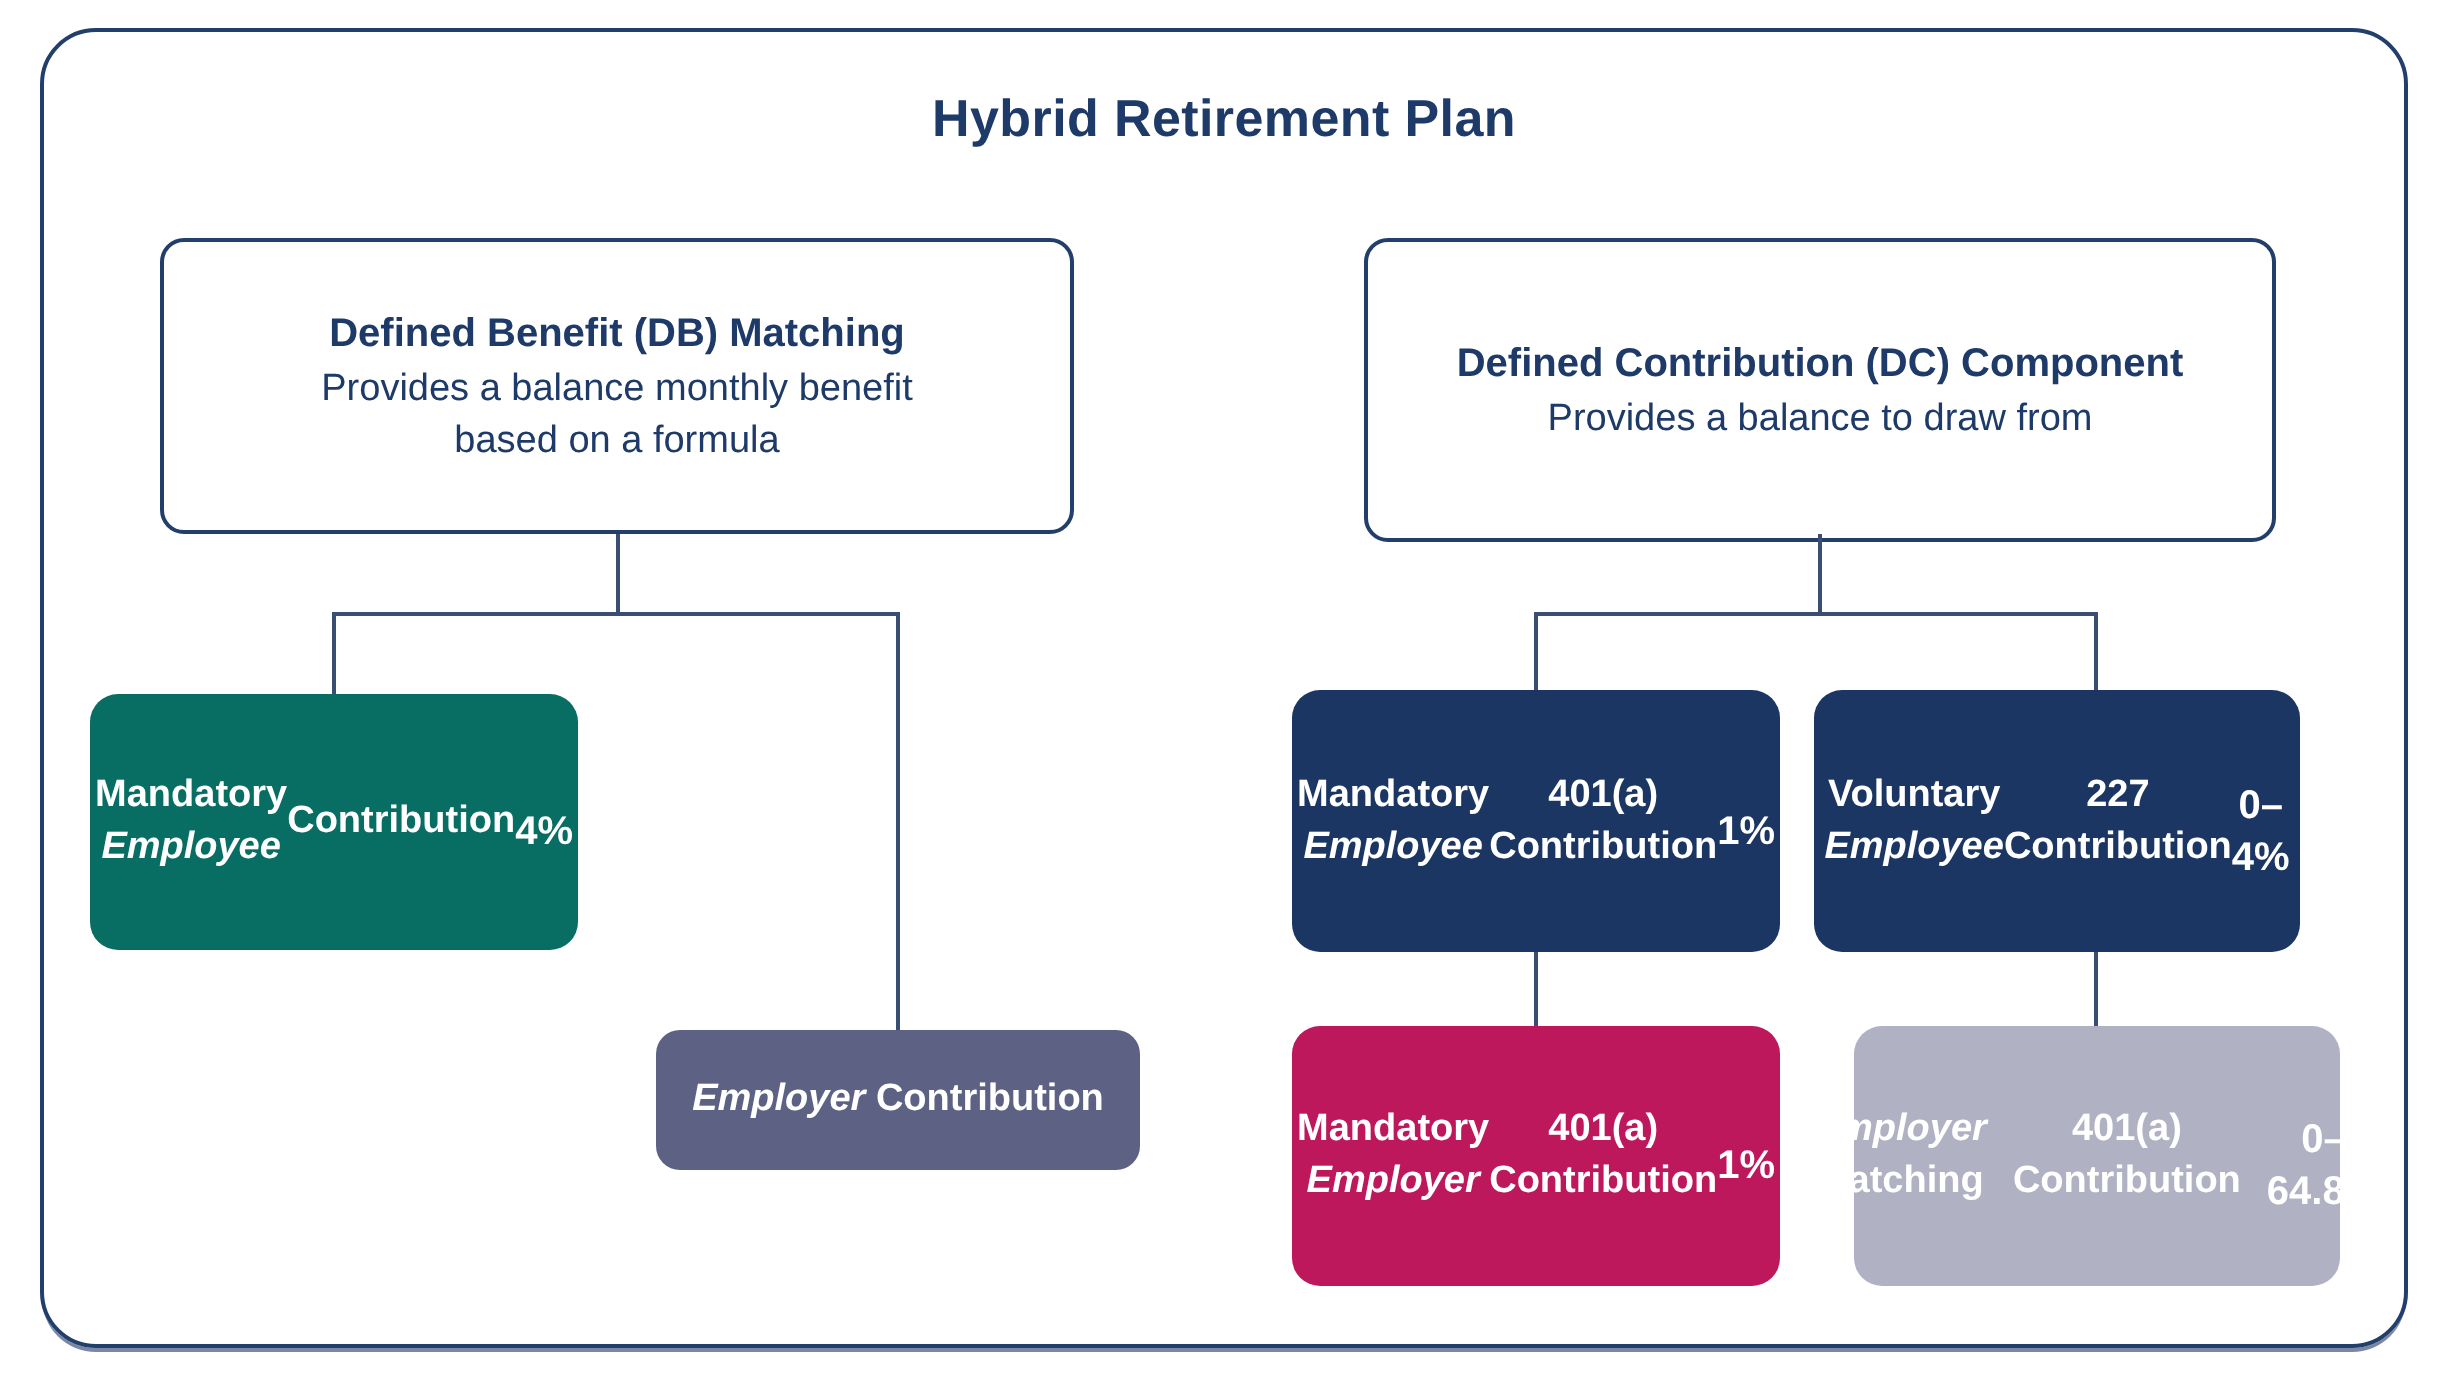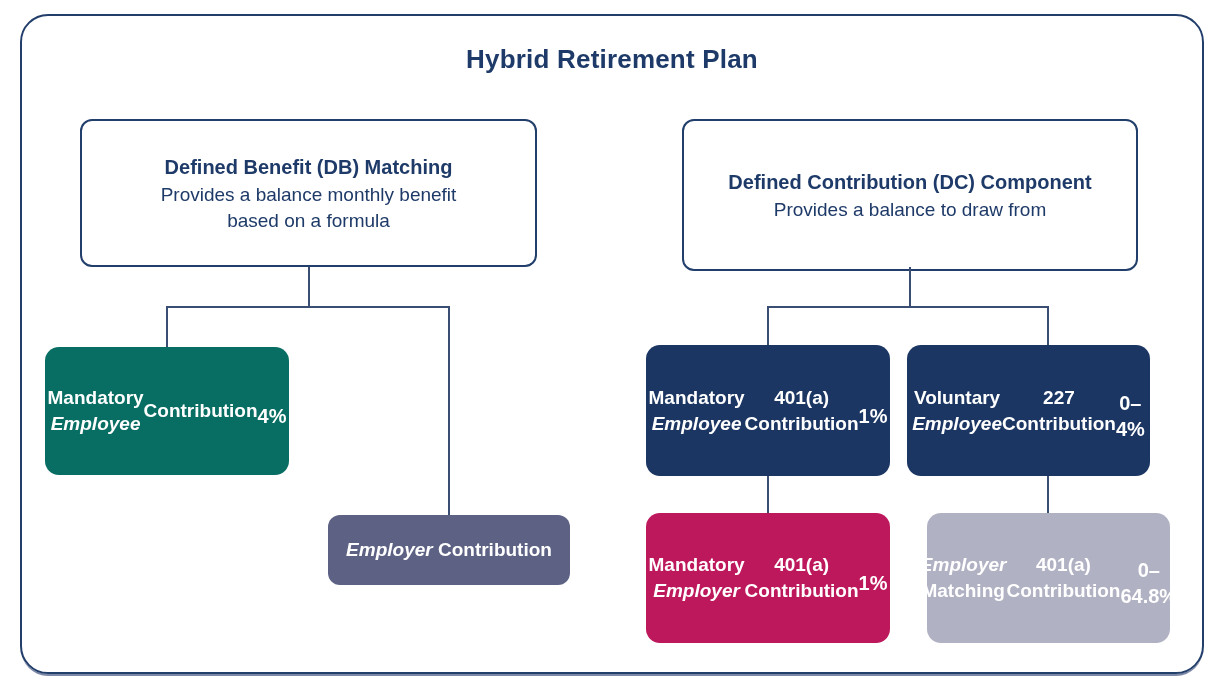--- a/index.html
+++ b/index.html
@@ -63,21 +63,21 @@
     padding: 6px 10px;
   }
   .child-box .value { margin-top: 10px; font-size: 20px; }
   .emp { font-style: italic; }
 
   .box-teal   { left: 45px;  top: 347px; width: 244px; height: 128px; background: #086e63; }
   .box-slate  { left: 328px; top: 515px; width: 242px; height: 70px;  background: #5d6284; border-radius: 12px; align-items: center; }
   .box-navy-1 { left: 646px; top: 345px; width: 244px; height: 131px; background: #1b3663; }
   .box-navy-2 { left: 907px; top: 345px; width: 243px; height: 131px; background: #1b3663; }
   .box-gray-1 { left: 646px; top: 513px; width: 244px; height: 130px; background: #be185d; }
-  .box-gray-2 { left: 927px; top: 513px; width: 243px; height: 130px; background: #b0b1c3; }
+  .box-gray-2 { left: 927px; top: 513px; width: 243px; height: 130px; background: #b0b1c3; gap: 13px; }
 
   .line { position: absolute; background: #3a4e74; }
   .ln-db-stem      { left: 308px;  top: 267px; width: 2px;   height: 40px; }
   .ln-db-h         { left: 166px;  top: 306px; width: 284px; height: 2px; }
   .ln-db-left-v    { left: 166px;  top: 306px; width: 2px;   height: 43px; }
   .ln-db-right-v   { left: 448px;  top: 306px; width: 2px;   height: 211px; }
   .ln-dc-stem      { left: 909px;  top: 267px; width: 2px;   height: 40px; }
   .ln-dc-h         { left: 767px;  top: 306px; width: 282px; height: 2px; }
   .ln-dc-left-v    { left: 767px;  top: 306px; width: 2px;   height: 41px; }
   .ln-dc-right-v   { left: 1047px; top: 306px; width: 2px;   height: 41px; }

